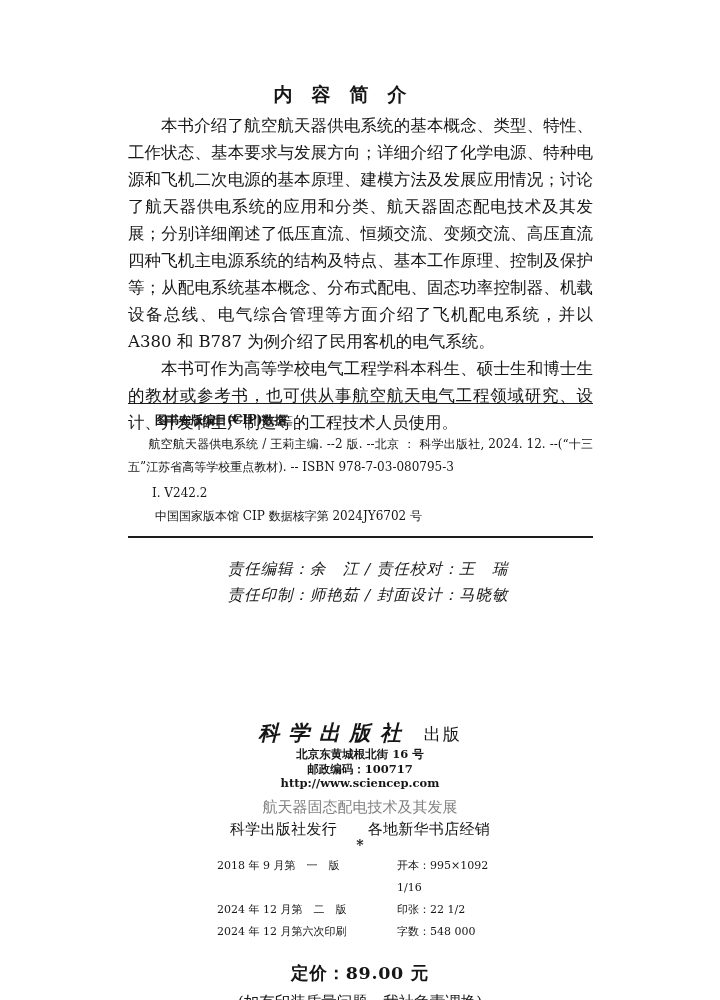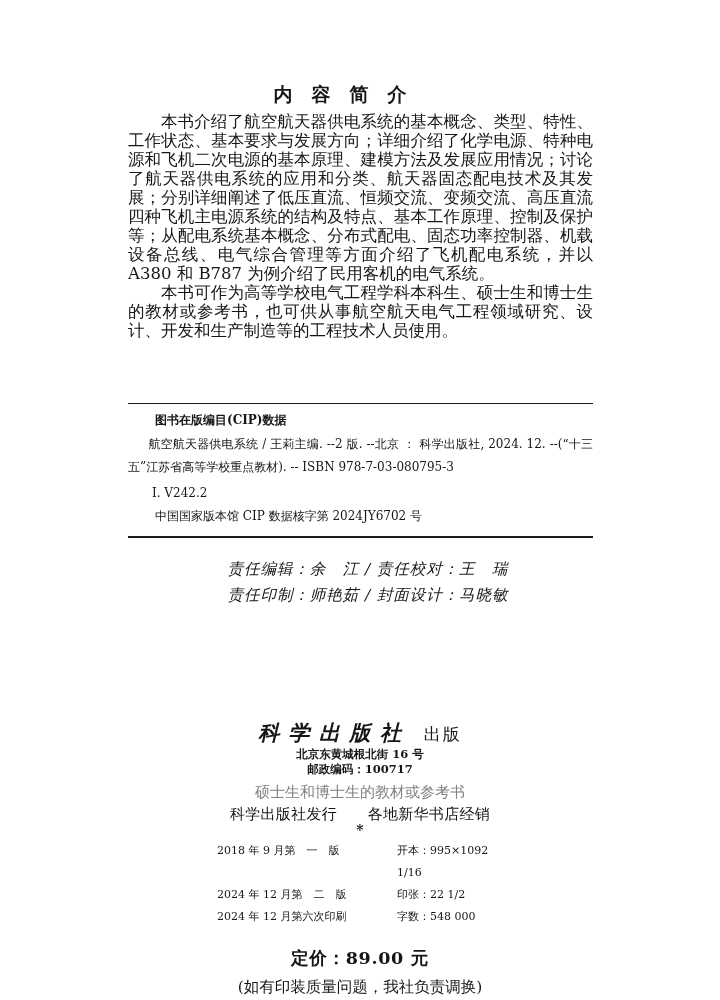--- a/index.html
+++ b/index.html
@@ -18,21 +18,21 @@
     position: absolute;
     top: 82px; left: 0; width: 680px;
     text-align: center;
     font-size: 19px;
     font-weight: bold;
   }
   .intro-body {
     position: absolute;
     top: 112px; left: 128px; width: 465px;
     font-size: 16.5px;
-    line-height: 19px;
+    line-height: 27px;
     text-align: justify;
   }
   .intro-body p { margin: 0; text-indent: 2em; }
 
   
   .cip {
     position: absolute;
     top: 403px; left: 128px; width: 465px;
     font-size: 12px;
   }
@@ -118,21 +118,22 @@
     <div>责任印制：师艳茹 / 封面设计：马晓敏</div>
   </div>
 
   <div class="colophon">
     <div class="pub-logo-line">
       <span class="pub-logo">科学出版社</span>
       <span class="pub-suffix">出版</span>
     </div>
     <div class="pub-small">北京东黄城根北街 16 号</div>
     <div class="pub-small">邮政编码：100717</div>
-    <div class="pub-printer">硕士生和博士生的教材或参考书</div>
+    <div class="pub-small">http://www.sciencep.com</div>
+    <div class="pub-printer">航天器固态配电技术及其发展</div>
     <div class="pub-dist">科学出版社发行　　各地新华书店经销</div>
     <div class="pub-star">*</div>
 
     <div class="edition">
       <div class="ed-row">
         <span class="ed-left">2018 年 9 月第　一　版</span>
         <span class="ed-right">开本：995×1092　1/16</span>
       </div>
       <div class="ed-row">
         <span class="ed-left">2024 年 12 月第　二　版</span>

